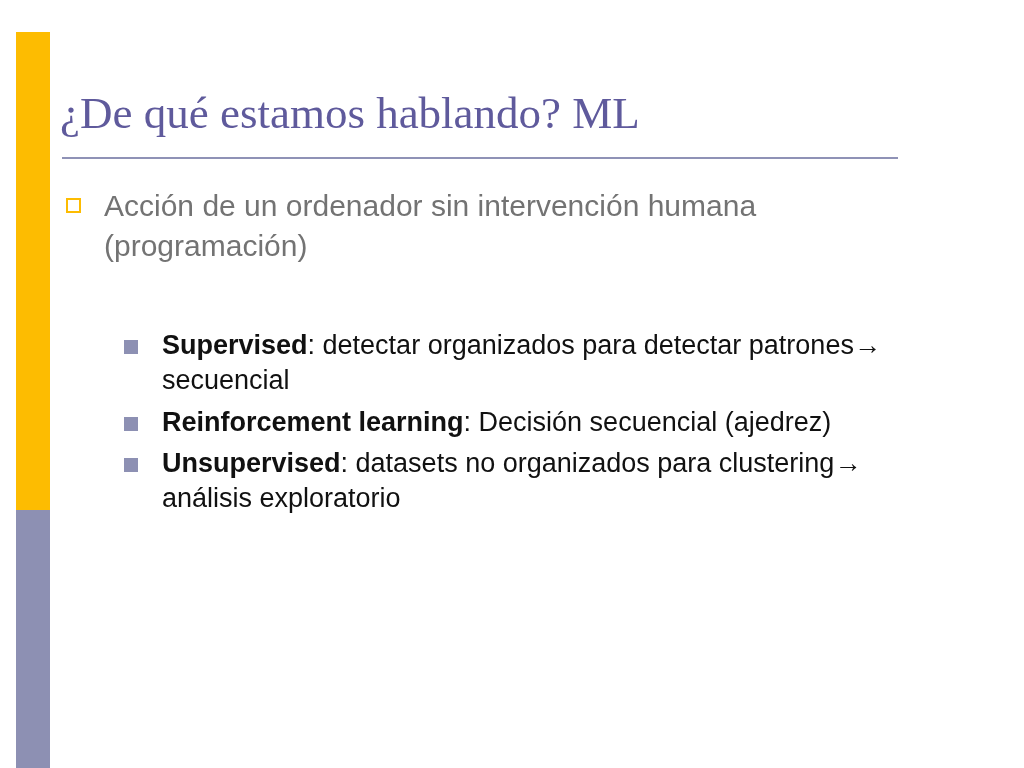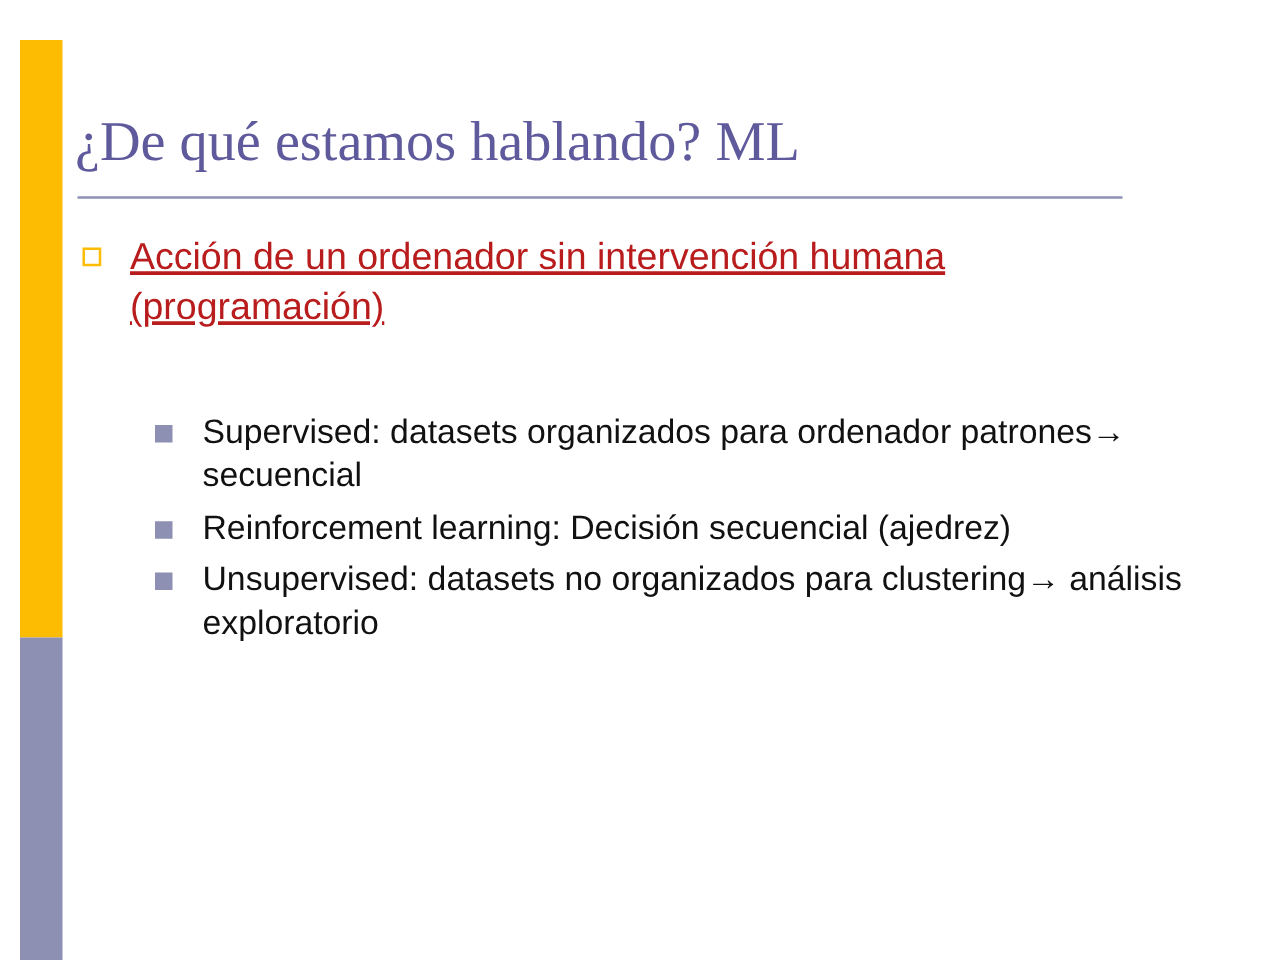--- a/index.html
+++ b/index.html
@@ -79,23 +79,22 @@
     left: 52px;
     top: 186px;
     width: 900px;
   }
   .l1 {
     position: relative;
     padding-left: 52px;
     margin-bottom: 4px;
     font-size: 30px;
     line-height: 1.34;
-    color: #b91c1c;
+    color: #737373;
     font-family: "Liberation Sans", sans-serif;
-    text-decoration: underline;
   }
   .l1 .bullet-sq {
     position: absolute;
     left: 14px;
     top: 12px;
     width: 15px;
     height: 15px;
     border: 2px solid #fdbc01;
     box-sizing: border-box;
     background: transparent;
@@ -117,21 +116,21 @@
   }
   .l2 .bullet-fill {
     position: absolute;
     left: 72px;
     top: 12px;
     width: 14px;
     height: 14px;
     background: #8d90b3;
   }
   .bold {
-    font-weight: normal;
+    font-weight: bold;
   }
   .arrow {
     font-family: "Liberation Sans", sans-serif;
   }
 </style>
 </head>
 <body>
 
 <div class="slide">
 
@@ -150,21 +149,21 @@
       <span>Acción de un ordenador sin intervención humana (programación)</span>
     </div>
 
     <div class="spacer-l1"></div>
 
 
     <div class="l2-group">
 
       <div class="l2">
         <span class="bullet-fill"></span>
-        <span class="bold">Supervised</span><span>: datasets organizados para ordenador patrones</span><span class="arrow">→</span><span> secuencial</span>
+        <span class="bold">Supervised</span><span>: detectar organizados para detectar patrones</span><span class="arrow">→</span><span> secuencial</span>
       </div>
 
       <div class="l2">
         <span class="bullet-fill"></span>
         <span class="bold">Reinforcement learning</span><span>: Decisión secuencial (ajedrez)</span><span class="arrow"></span><span></span>
       </div>
 
       <div class="l2">
         <span class="bullet-fill"></span>
         <span class="bold">Unsupervised</span><span>:  datasets no organizados para clustering</span><span class="arrow">→</span><span> análisis exploratorio</span>

